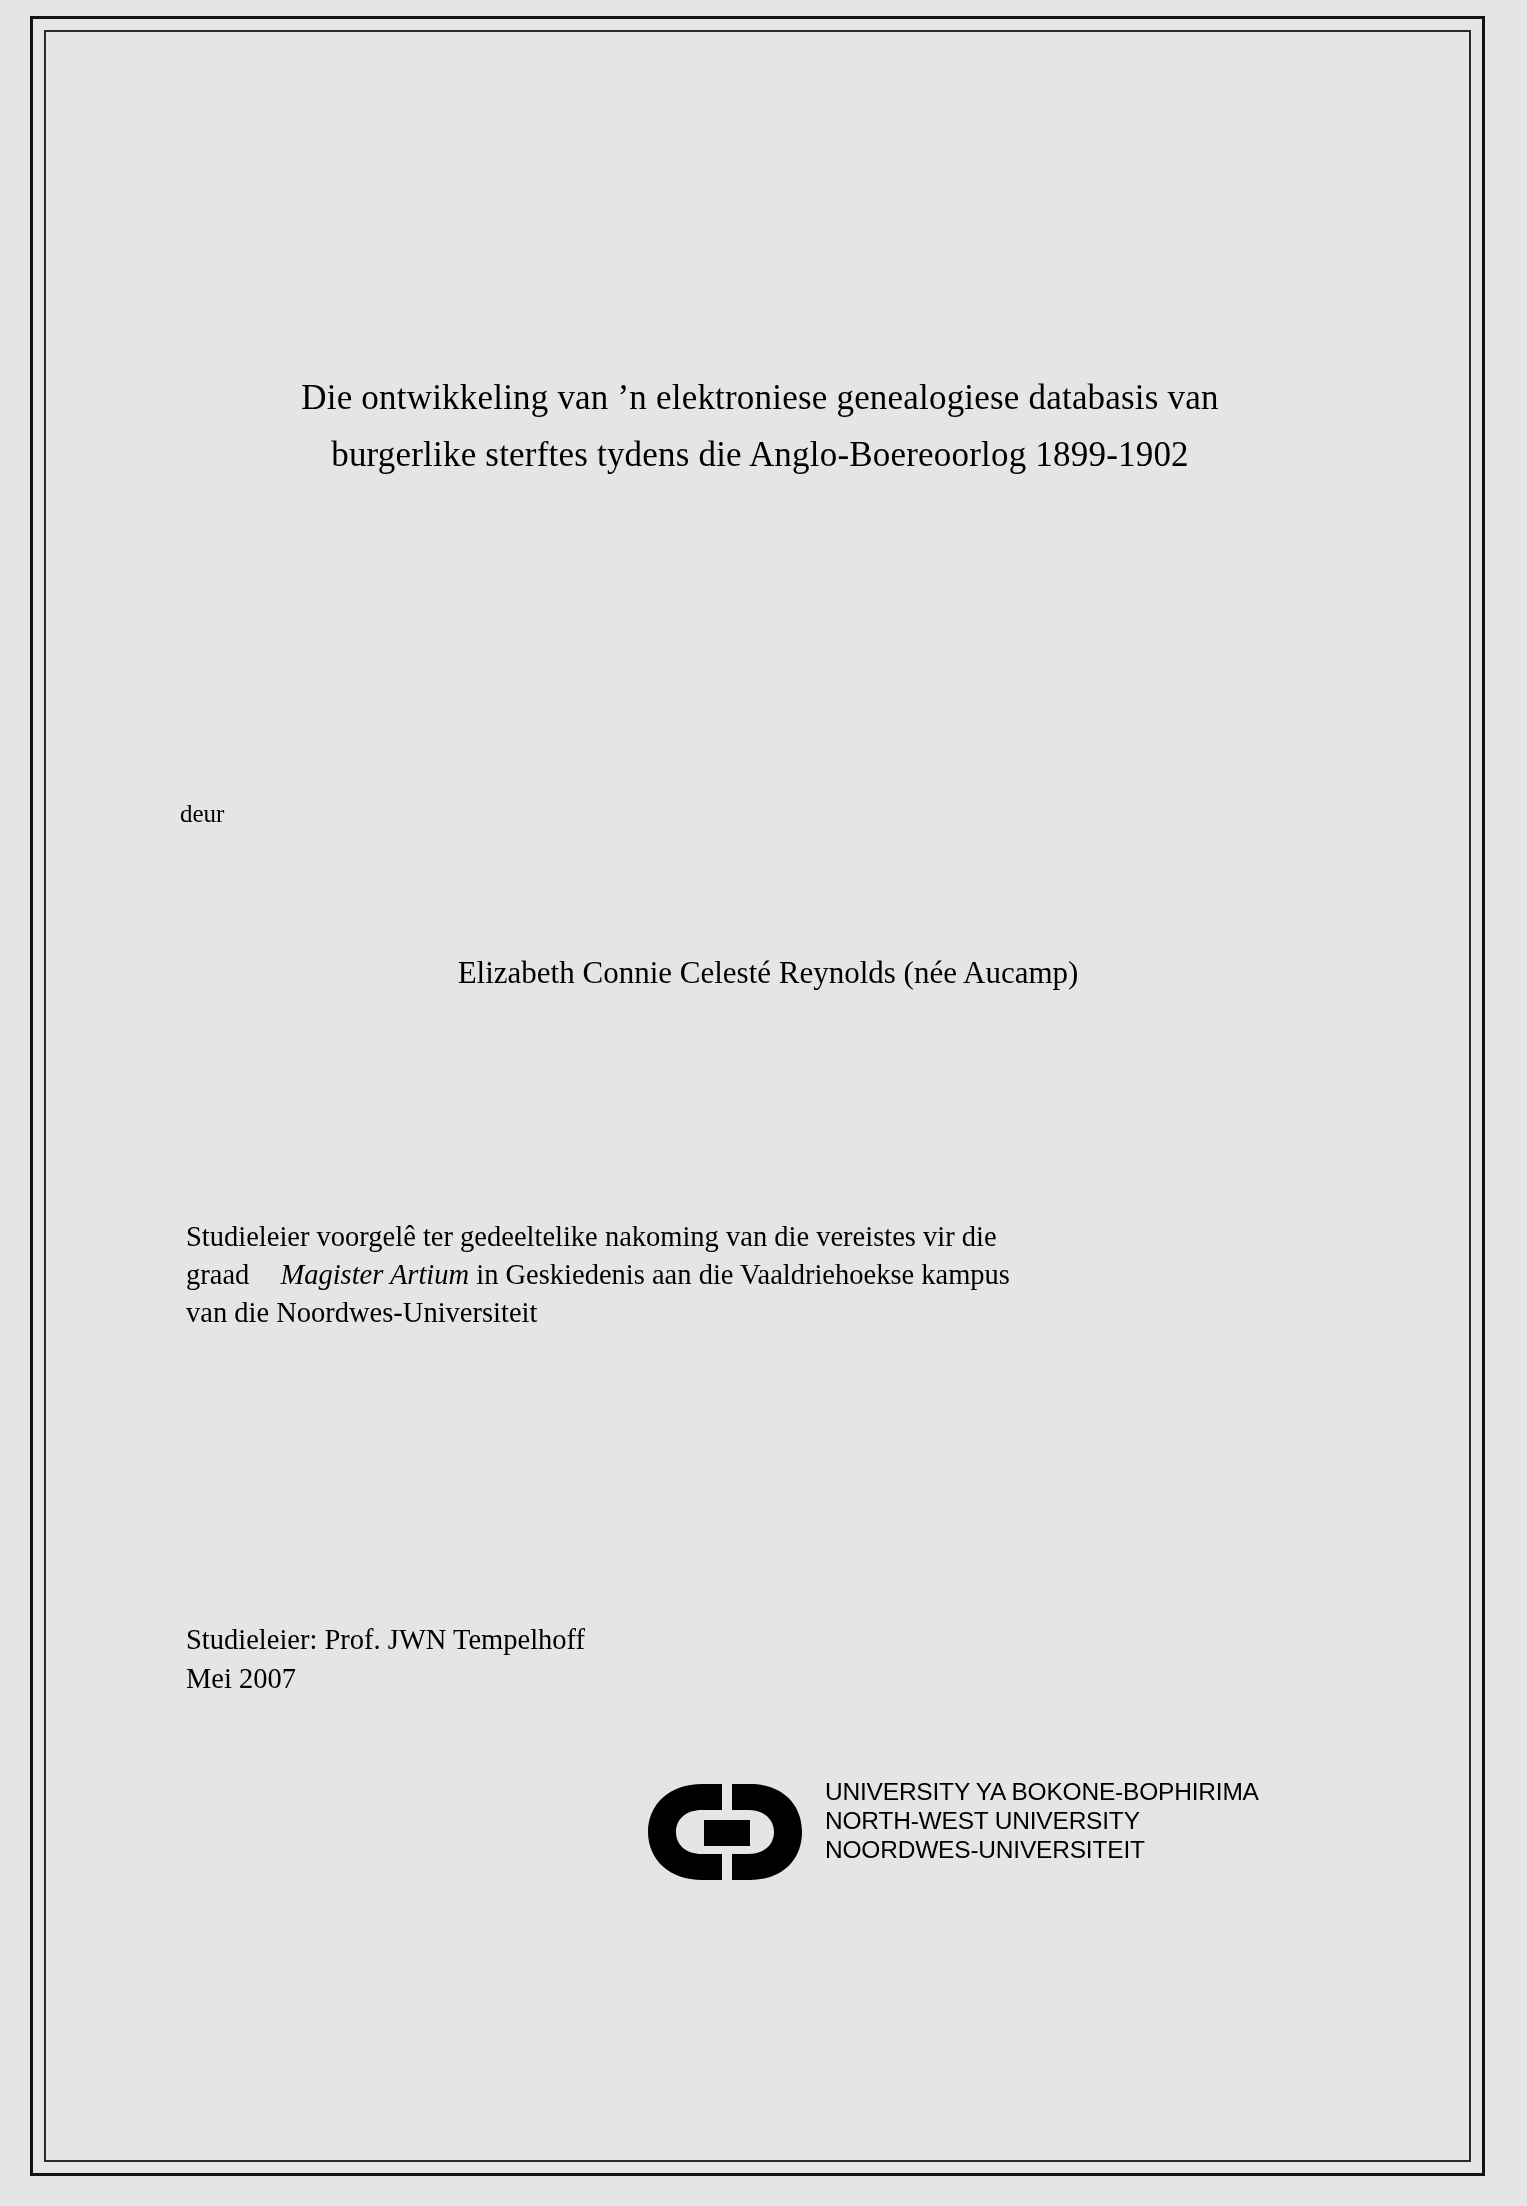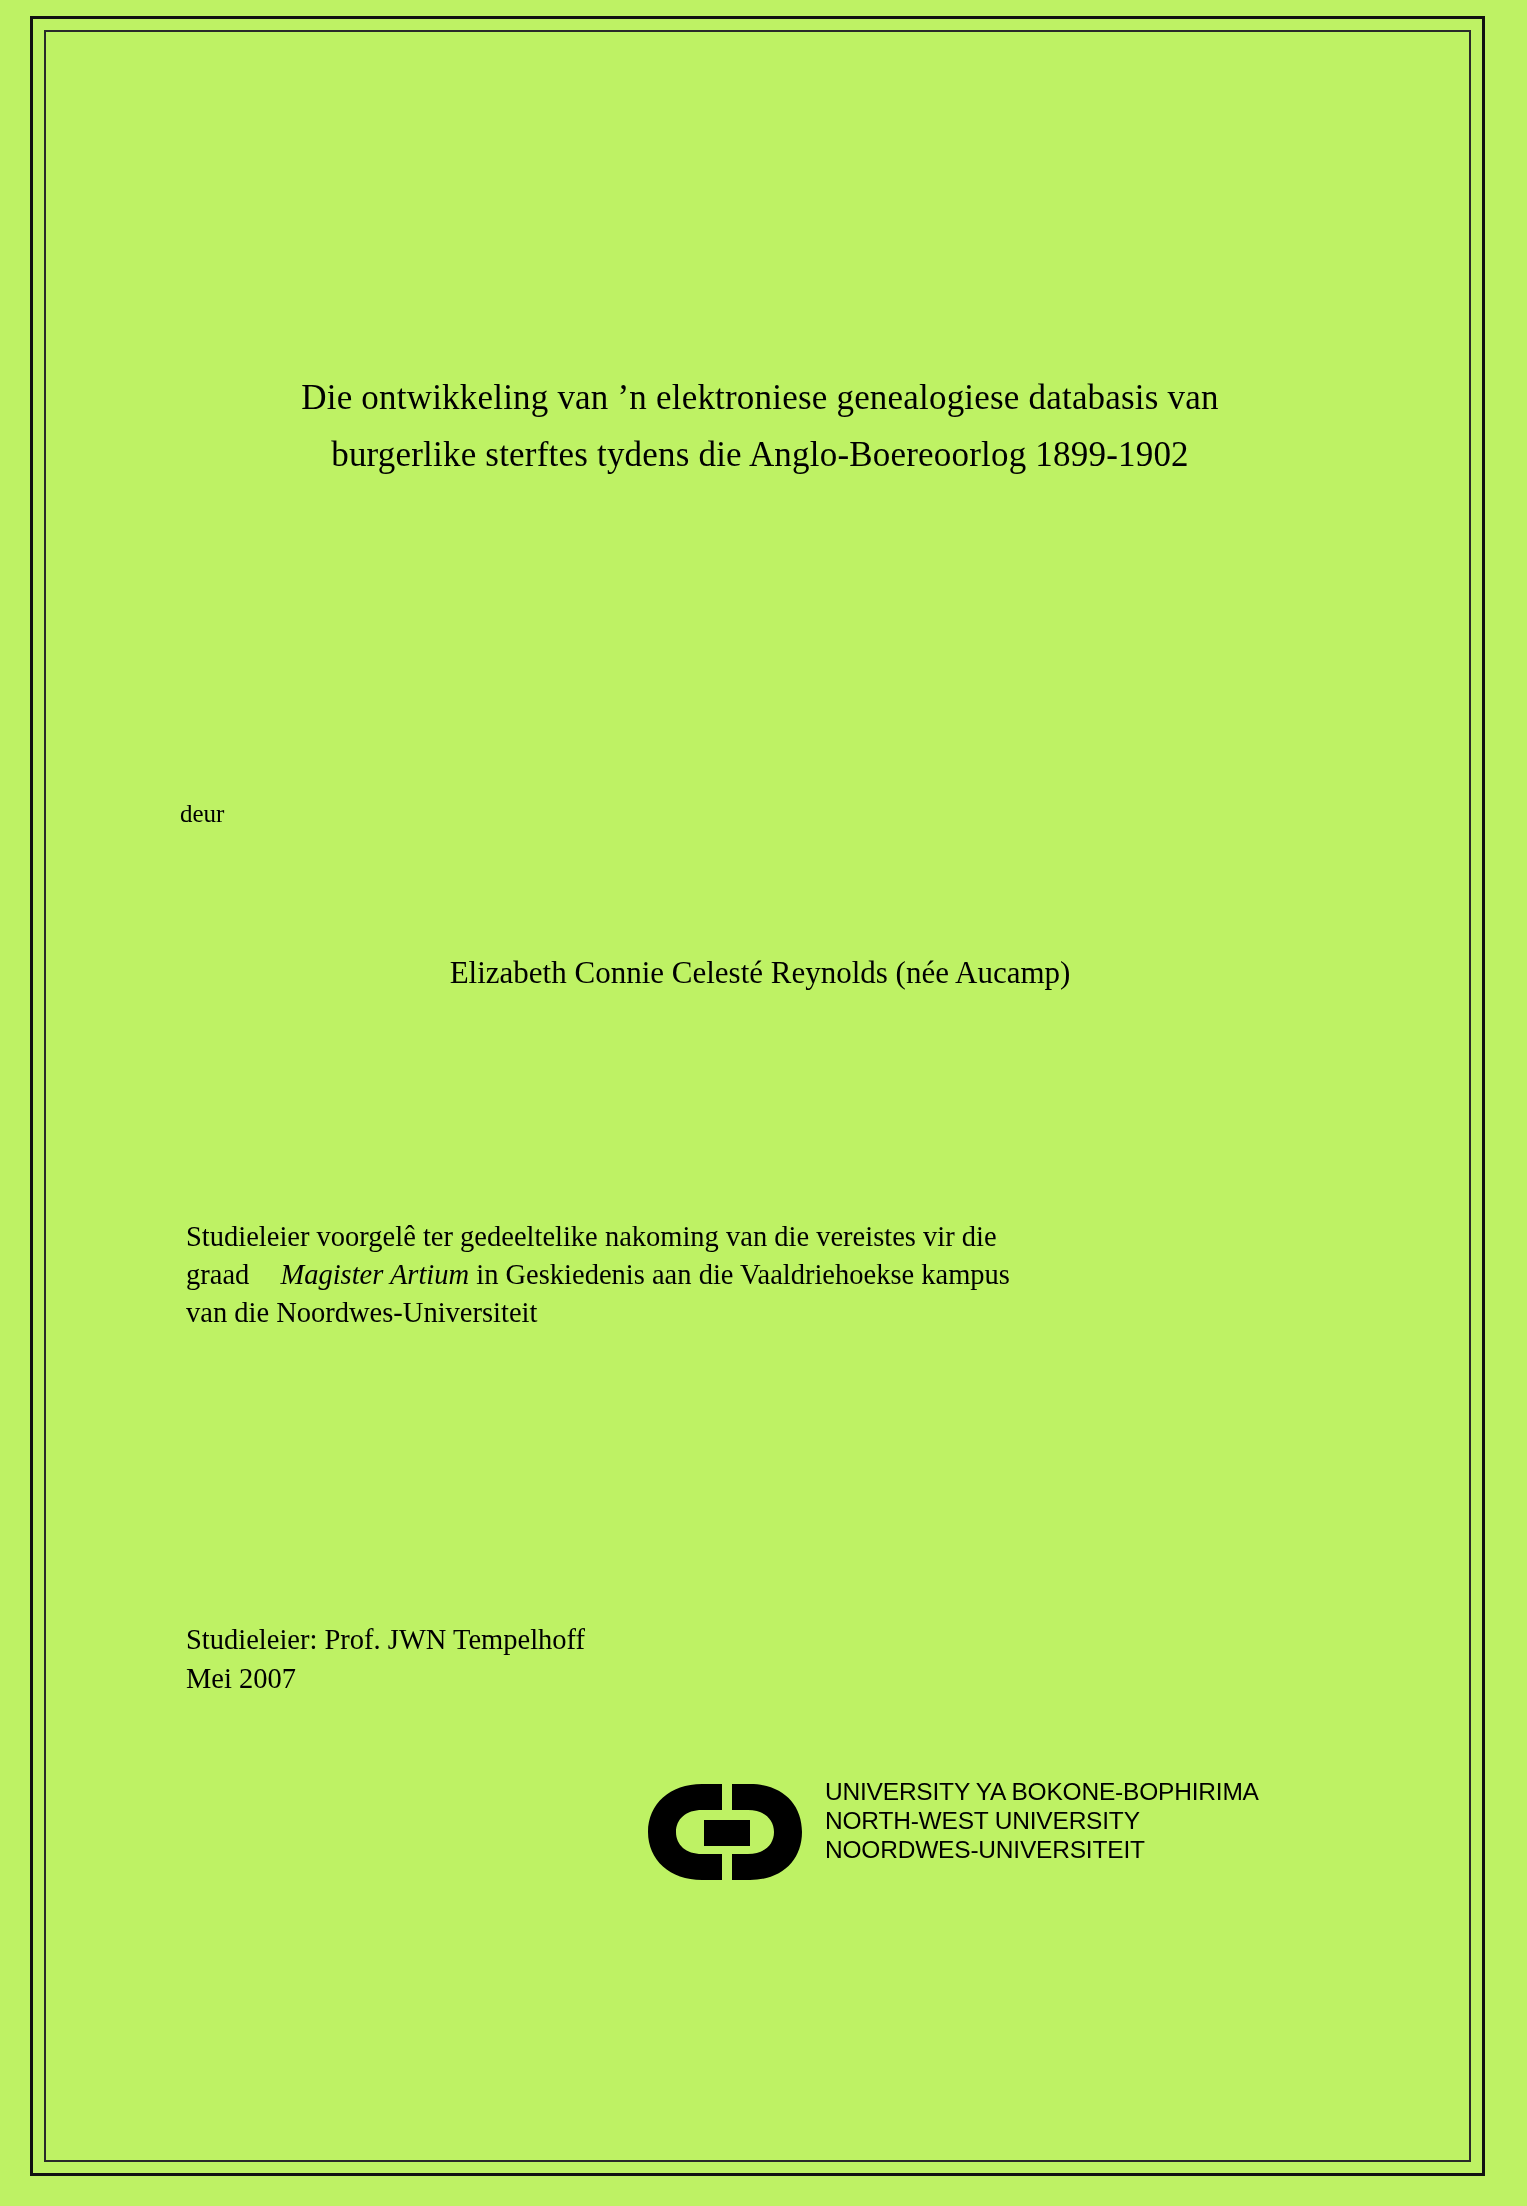--- a/index.html
+++ b/index.html
@@ -12,21 +12,21 @@
     height: 2206px;
     font-family: "Liberation Serif", serif;
     color: #000000;
     overflow: hidden;
   }
 
   .page {
     position: relative;
     width: 1527px;
     height: 2206px;
-    background: #bef264;
+    background: #e5e5e5;
   }
 
   
   .frame-outer {
     position: absolute;
     left: 30px;
     top: 16px;
     width: 1455px;
     height: 2160px;
     border: 3px solid #111111;
@@ -67,21 +67,21 @@
     position: absolute;
     left: 0;
     top: 800px;
     width: 1160px;
     text-align: left;
     font-size: 25px;
   }
 
   .author {
     position: absolute;
-    left: 0;
+    left: 8px;
     top: 955px;
     width: 1160px;
     text-align: center;
     font-size: 31px;
   }
 
   .statement {
     position: absolute;
     left: 6px;
     top: 1218px;

